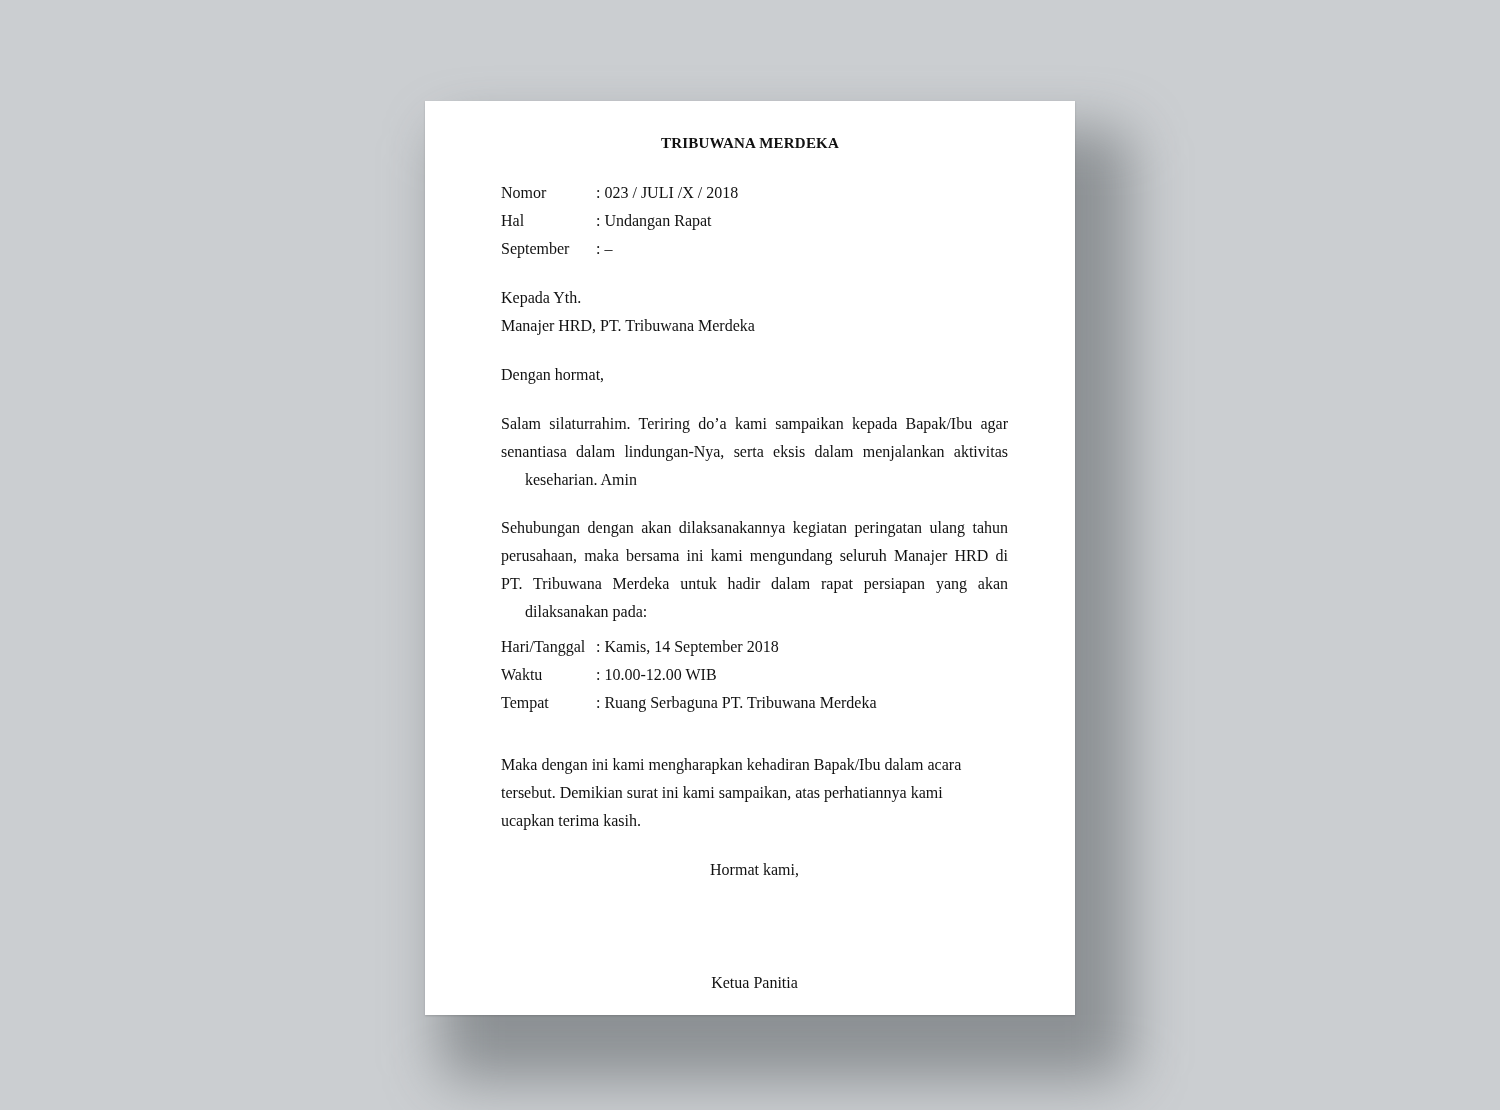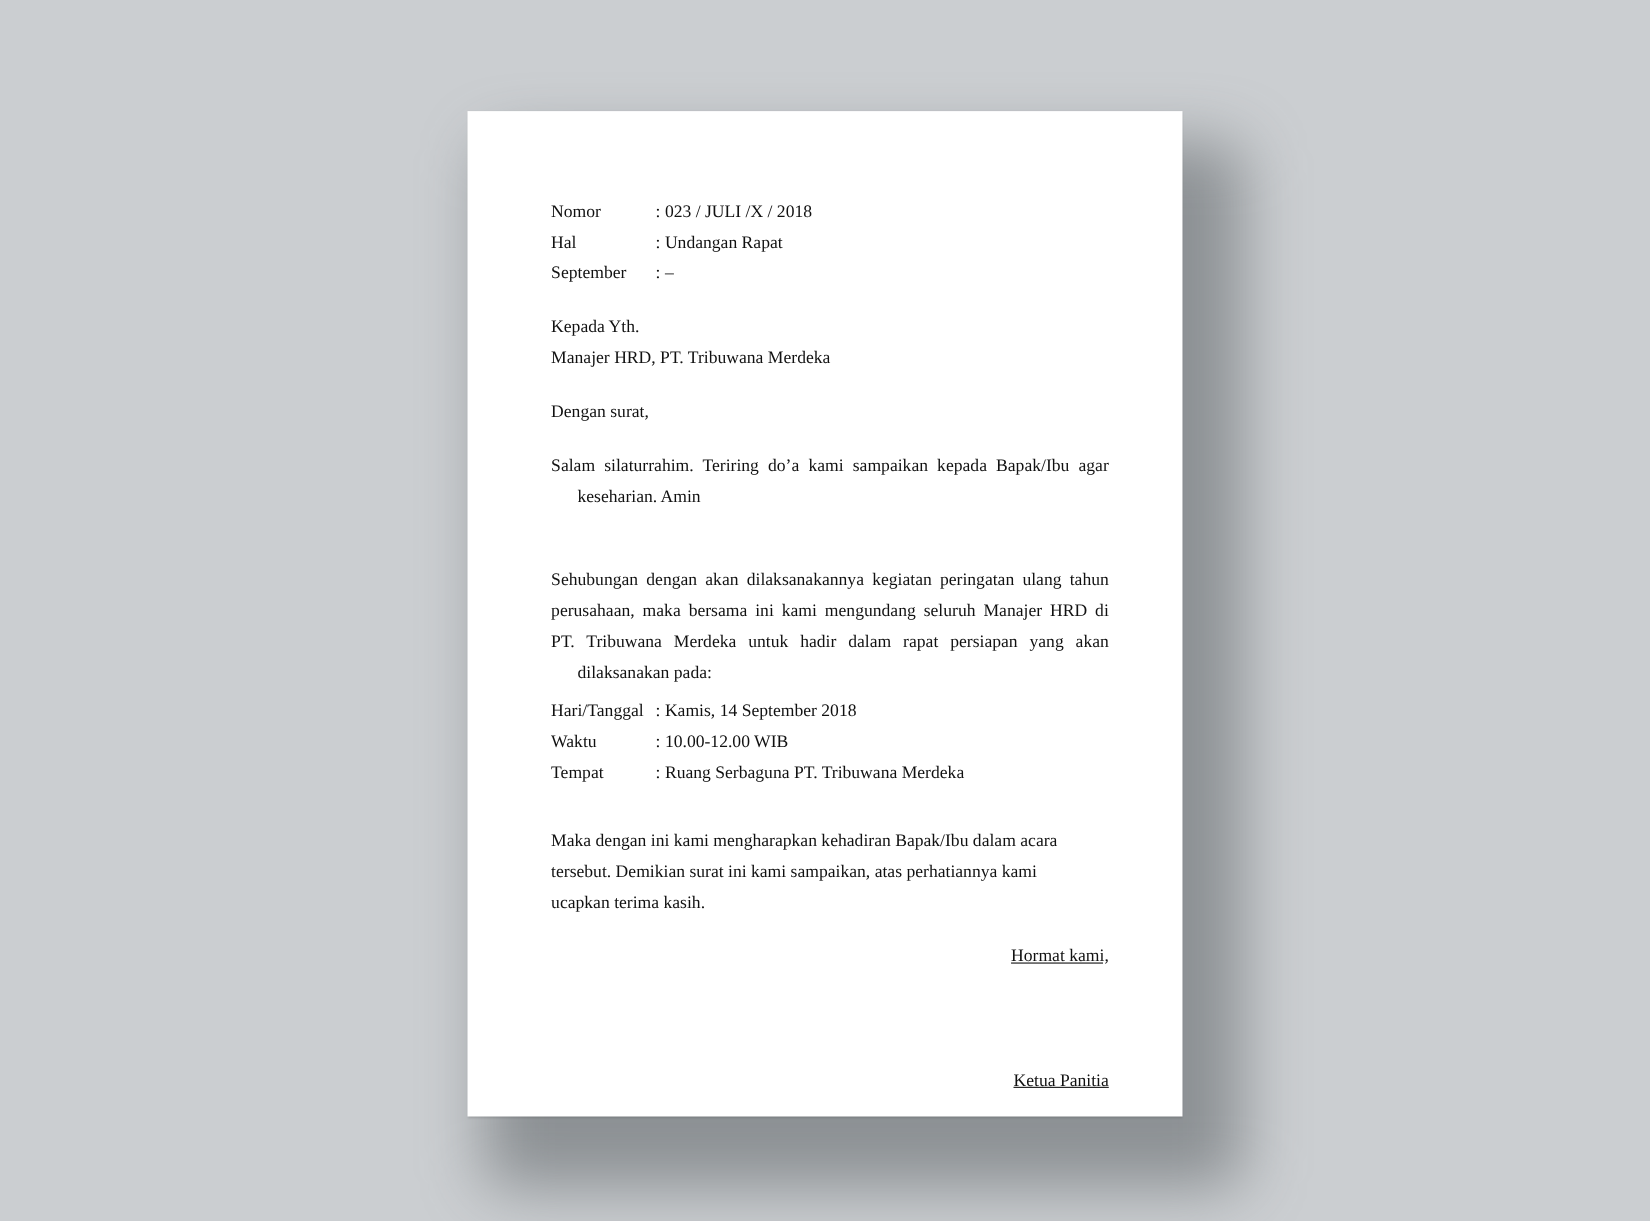--- a/index.html
+++ b/index.html
@@ -68,31 +68,31 @@
       display: block;
       text-align: justify;
       text-align-last: justify;
       height: 28px;
     }
     .justify .line.last {
       text-align-last: left;
       margin-left: 24px;
     }
     .right {
-      text-align: right;
-      text-decoration: underline;
+      text-align: center;
     }
   </style>
 </head>
 <body>
 
 <div class="shadow"></div>
 
 <div class="page">
 
+  <div class="title">TRIBUWANA MERDEKA</div>
 
   <div class="block" style="top: 78px;">
     <div class="row">
       <span class="label">Nomor</span>
       <span>: 023 / JULI /X / 2018</span>
     </div>
     <div class="row">
       <span class="label">Hal</span>
       <span>: Undangan Rapat</span>
     </div>
@@ -101,25 +101,26 @@
       <span>: –</span>
     </div>
   </div>
 
   <div class="block" style="top: 183px;">
     <div class="row">Kepada Yth.</div>
     <div class="row">Manajer HRD, PT. Tribuwana Merdeka</div>
   </div>
 
   <div class="block" style="top: 260px;">
-    <div class="row">Dengan surat,</div>
+    <div class="row">Dengan hormat,</div>
   </div>
 
   <div class="block justify" style="top: 309px;">
     <span class="line">Salam silaturrahim. Teriring do’a kami sampaikan kepada Bapak/Ibu agar</span>
+    <span class="line">senantiasa dalam lindungan-Nya, serta eksis dalam menjalankan aktivitas</span>
     <span class="line last">keseharian. Amin</span>
   </div>
 
   <div class="block justify" style="top: 413px;">
     <span class="line">Sehubungan dengan akan dilaksanakannya kegiatan peringatan ulang tahun</span>
     <span class="line">perusahaan, maka bersama ini kami mengundang seluruh Manajer HRD di</span>
     <span class="line">PT. Tribuwana Merdeka untuk hadir dalam rapat persiapan yang akan</span>
     <span class="line last">dilaksanakan pada:</span>
   </div>
 

